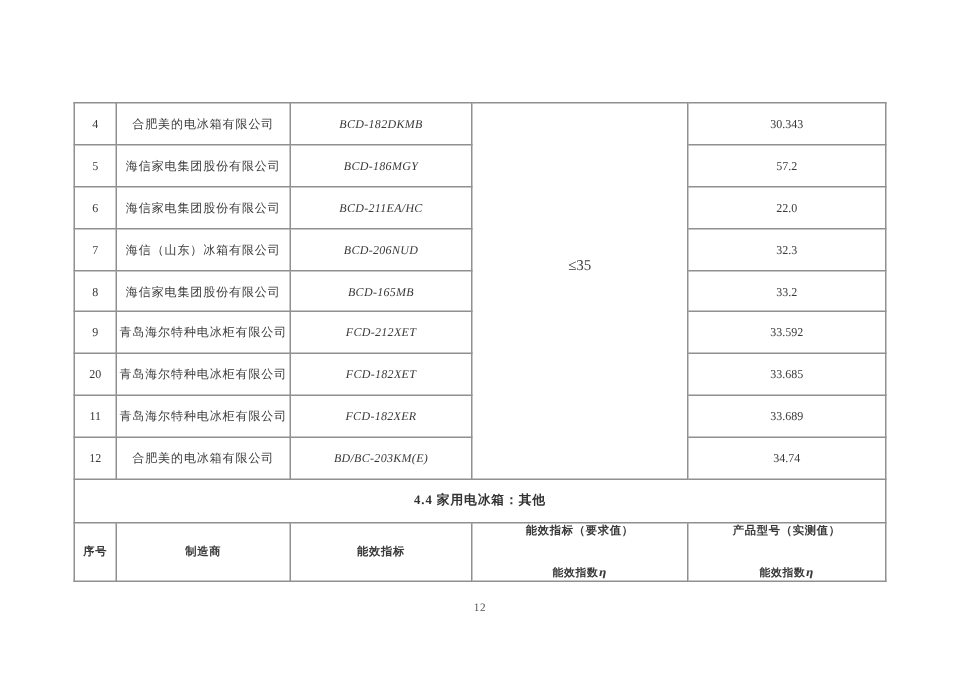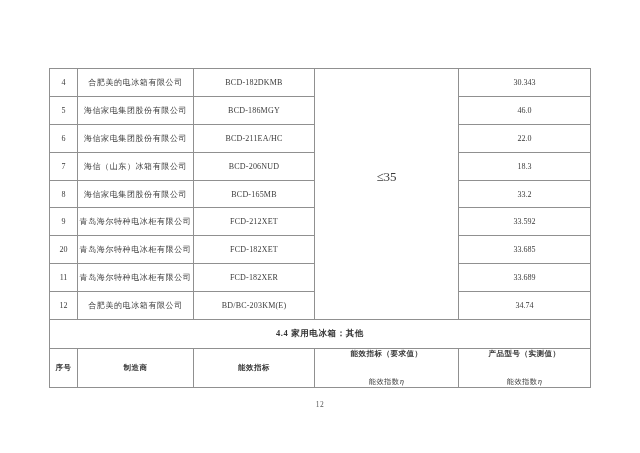--- a/index.html
+++ b/index.html
@@ -29,47 +29,47 @@
     text-align: center;
     vertical-align: middle;
     font-size: 8px;
     color: #3a3a3a;
     padding: 0;
     overflow: hidden;
     white-space: nowrap;
   }
   tr.data-row td { height: 26.9px; }
   td.cell-manufacturer { font-size: 7.5px; letter-spacing: 0.6px; }
-  td.cell-model { font-size: 8px; letter-spacing: 0.2px; }
+  td.cell-model { font-size: 8px; letter-spacing: 0.2px; font-style: italic; }
   td.cell-measured { font-size: 8px; margin-top: 40px; }
   td.cell-no { font-size: 8px; }
   td.spec-merged { vertical-align: middle; }
   td.spec-merged .spec-text {
     position: relative;
     top: -17px;
     display: inline-block;
-    font-size: 13px;
+    font-size: 10px;
   }
   tr.section-row td {
     height: 28px;
     font-weight: bold;
     font-size: 8.5px;
     letter-spacing: 0.6px;
     color: #333333;
     text-align: center;
   }
   tr.header-row td {
     height: 34px;
     font-weight: bold;
     font-size: 7.5px;
     letter-spacing: 0.5px;
   }
   tr.header-row .sub-line {
     display: block;
-    font-weight: normal;
+    font-weight: bold;
     font-size: 7.2px;
     margin-top: 18px;
     letter-spacing: 0.5px;
   }
   tr.header-row .head-line { display: block; }
   .eta { font-style: italic; font-family: "DejaVu Serif", serif; }
   .page-number {
     position: absolute;
     top: 400px;
     left: 0;
@@ -98,33 +98,33 @@
         <td class="cell-no">4</td>
         <td class="cell-manufacturer">合肥美的电冰箱有限公司</td>
         <td class="cell-model">BCD-182DKMB</td>
         <td class="spec-merged" rowspan="9"><span class="spec-text">≤35</span></td>
         <td class="cell-measured">30.343</td>
       </tr>
       <tr class="data-row">
         <td class="cell-no">5</td>
         <td class="cell-manufacturer">海信家电集团股份有限公司</td>
         <td class="cell-model">BCD-186MGY</td>
-        <td class="cell-measured">46.0</td>
+        <td class="cell-measured">57.2</td>
       </tr>
       <tr class="data-row">
         <td class="cell-no">6</td>
         <td class="cell-manufacturer">海信家电集团股份有限公司</td>
         <td class="cell-model">BCD-211EA/HC</td>
         <td class="cell-measured">22.0</td>
       </tr>
       <tr class="data-row">
         <td class="cell-no">7</td>
         <td class="cell-manufacturer">海信（山东）冰箱有限公司</td>
         <td class="cell-model">BCD-206NUD</td>
-        <td class="cell-measured">18.3</td>
+        <td class="cell-measured">32.3</td>
       </tr>
       <tr class="data-row">
         <td class="cell-no">8</td>
         <td class="cell-manufacturer">海信家电集团股份有限公司</td>
         <td class="cell-model">BCD-165MB</td>
         <td class="cell-measured">33.2</td>
       </tr>
       <tr class="data-row">
         <td class="cell-no">9</td>
         <td class="cell-manufacturer">青岛海尔特种电冰柜有限公司</td>

